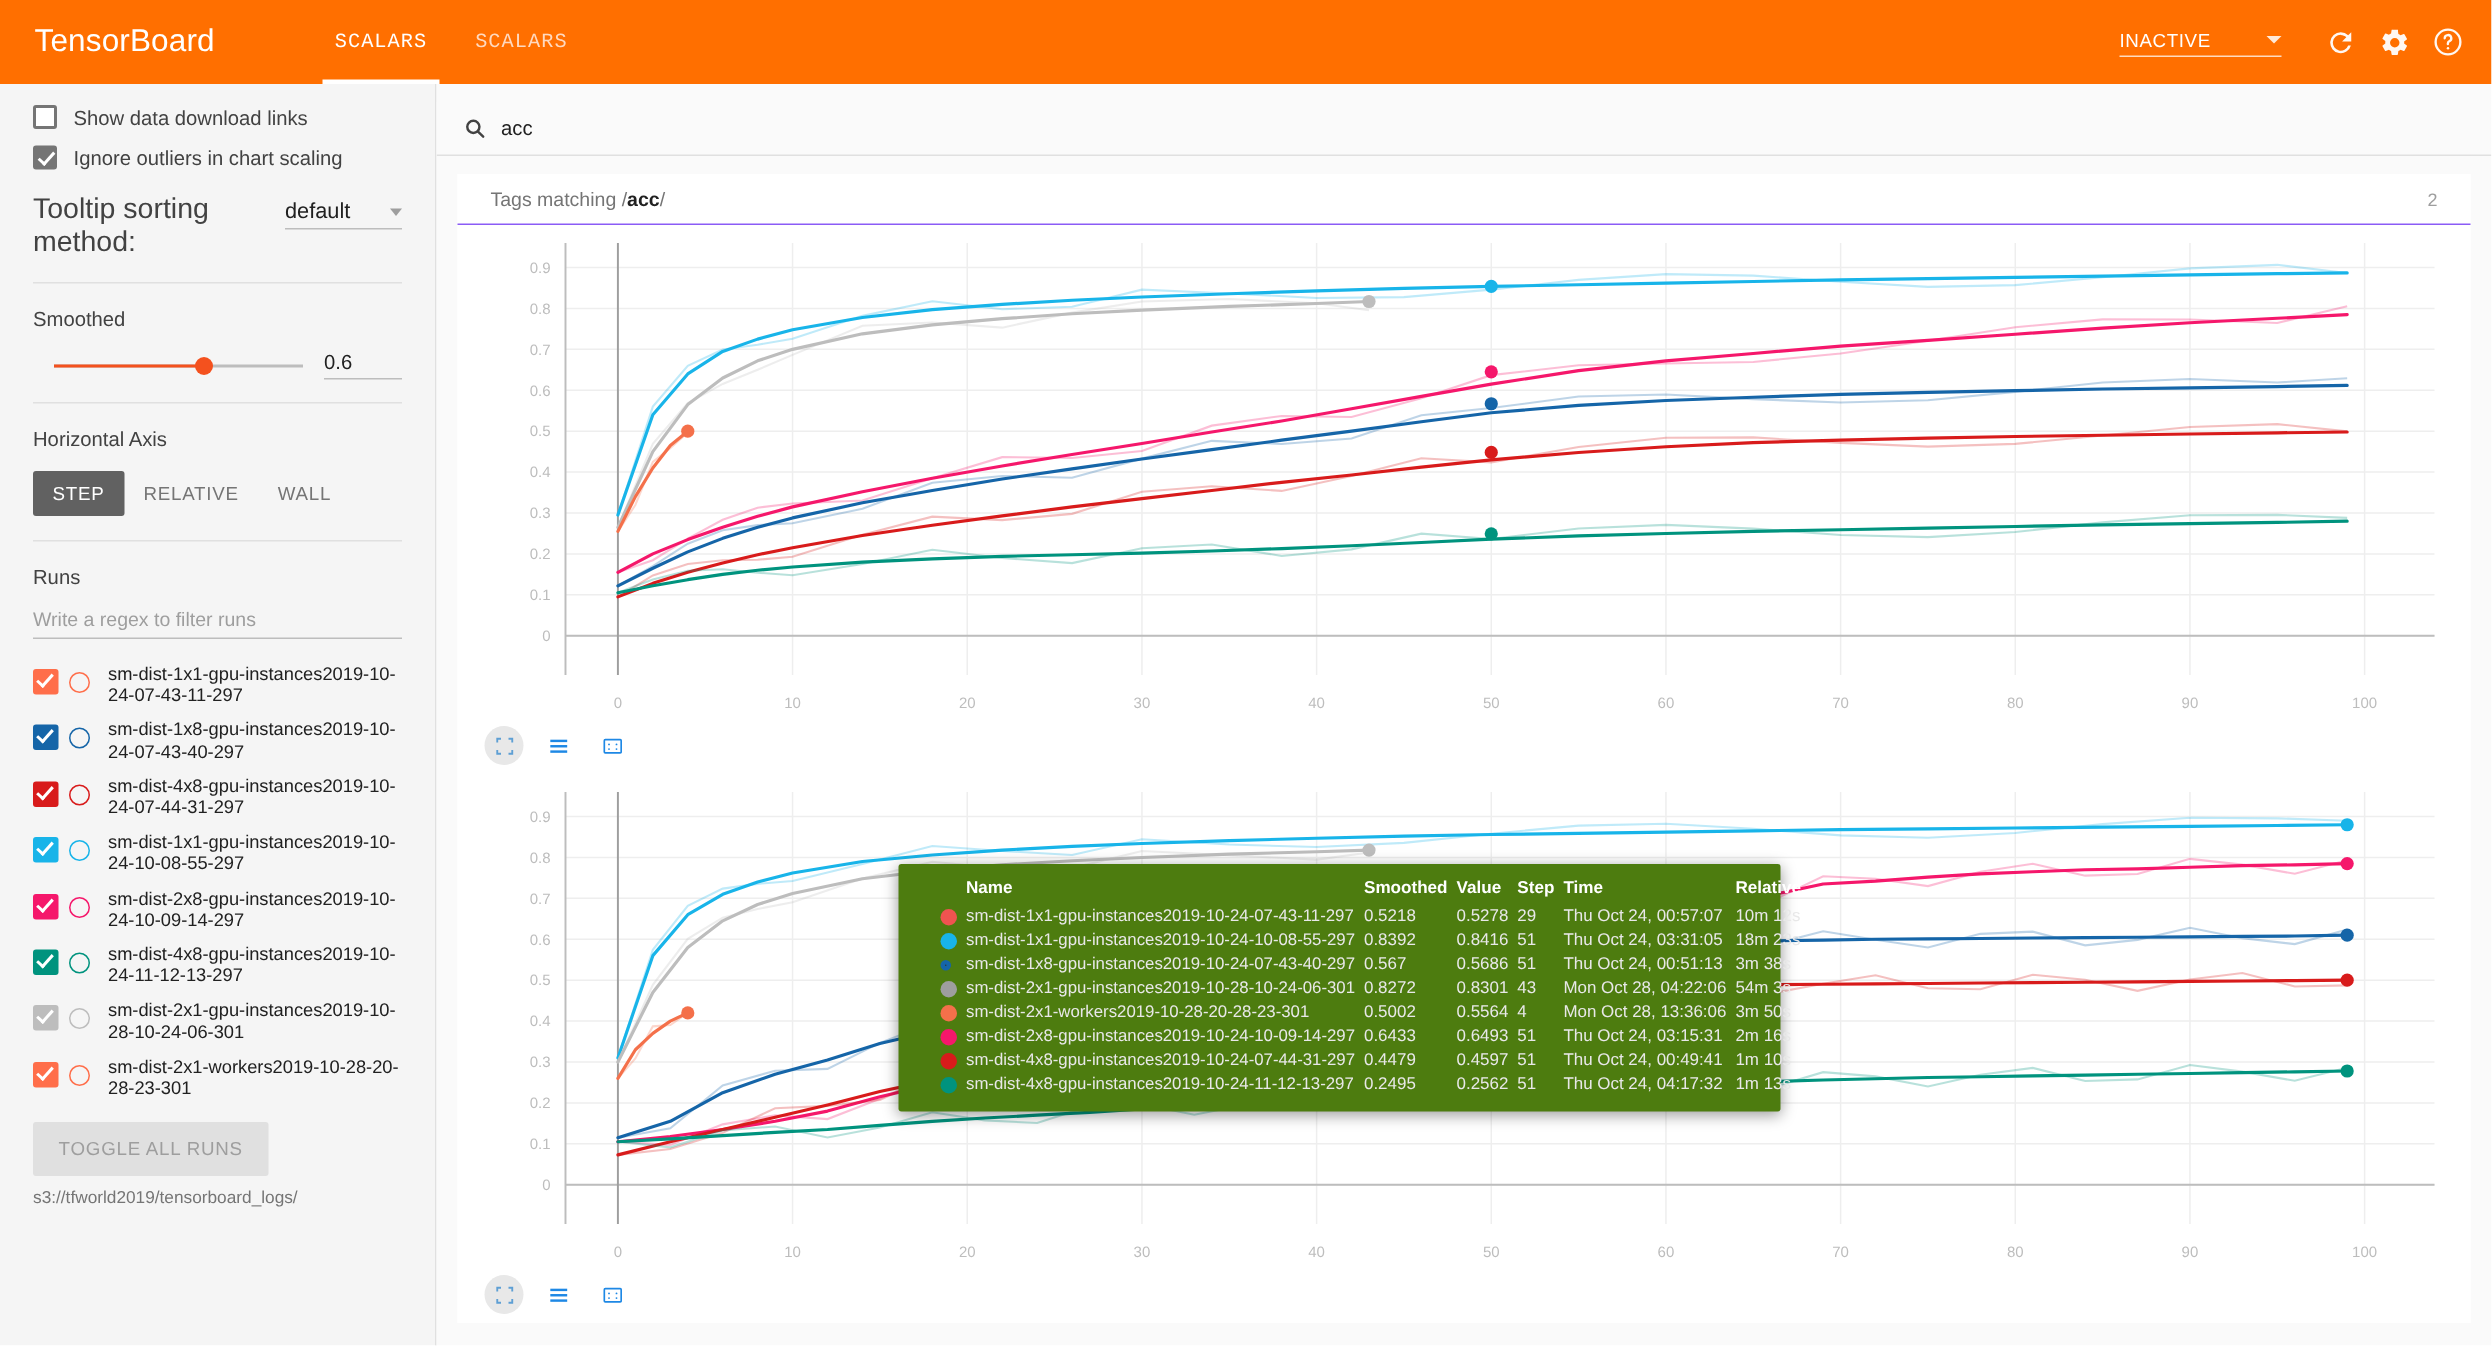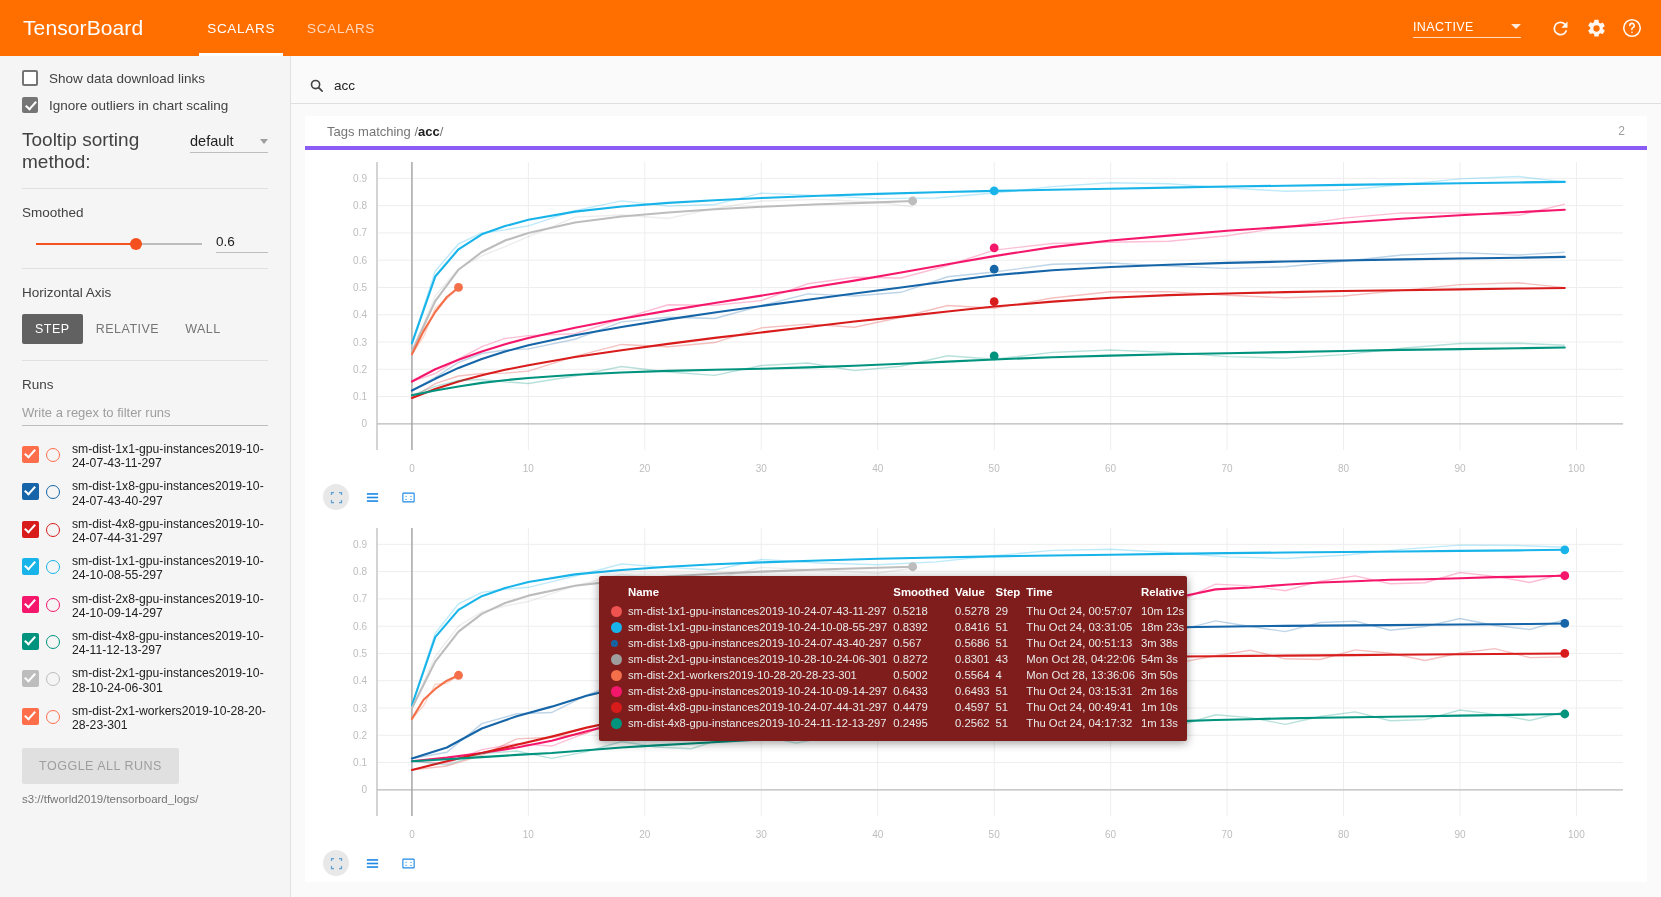--- a/index.html
+++ b/index.html
@@ -8,24 +8,24 @@
     width:1661px; height:897px;
     font-family:"Liberation Sans", sans-serif;
     background:#fff; color:#333;
     overflow:hidden; position:relative;
     -webkit-font-smoothing:antialiased;
   }
 
   
   .header {
     height:56px; background:#ff6f00; color:#fff;
-    display:flex; align-items:center; position:relative;
+    display:flex; align-items:center; position:relative;gap:16px;
   }
   .brand { font-size:21px; font-weight:400; margin-left:23px; letter-spacing:.1px; color:#fff; }
-  .navtabs { display:flex; margin-left:48px; height:56px; align-items:stretch; }
+  .navtabs { display:flex; margin-left:48px; height:56px; align-items:stretch;font-family:Liberation Mono, monospace; }
   .navtab {
     display:flex; align-items:center; padding:0 16px;
     font-size:13.5px; letter-spacing:.7px; color:#ffd9bf; cursor:pointer;
     position:relative;
   }
   .navtab.active { color:#fff; }
   .navtab.active:after {
     content:""; position:absolute; left:8px; right:8px; bottom:0; height:3px; background:#fff;
   }
   .header-right { margin-left:auto; display:flex; align-items:center; padding-right:14px; }
@@ -133,21 +133,21 @@
     padding:0 18px; border-bottom:1px solid #e0e0e0; margin-top:12px;
   }
   .search-ico { margin-right:8px; display:flex; }
   .search-input {
     border:0; background:transparent; outline:none; font-size:13.5px; color:#212121;
     width:480px; font-family:"Liberation Sans", sans-serif;
   }
   .cardwrap { background:#fff; margin:12px 14px 0 14px; position:relative; }
   .tagheader {
     height:34px; display:flex; align-items:center; padding:0 22px;
-    border-bottom:4px solid #8b5cf6; background:#fff;
+    border-bottom:1px solid #8b5cf6; background:#fff;
   }
   .tagheader .t1 { font-size:13px; color:#757575; }
   .tagheader .t1 b { color:#212121; font-weight:700; }
   .tagcount { margin-left:auto; font-size:12px; color:#9e9e9e; }
 
   .chartarea { position:relative; background:#fff; }
   .chart-title { font-size:12.5px; color:#212121; font-weight:700; padding:12px 0 0 18px; }
   .chart-svg-wrap { position:relative; }
   svg.chart { display:block; }
   .axis-txt { font-size:10px; fill:#bdbdbd; font-family:"Liberation Sans", sans-serif; }
@@ -155,21 +155,21 @@
   .axisline { stroke:#bdbdbd; stroke-width:1.3; }
   .crosshair { stroke:#9e9e9e; stroke-width:1.3; }
 
   .chart-tools { display:flex; align-items:center; padding:4px 0 6px 18px; gap:10px; }
   .ctool { width:26px; height:26px; display:flex; align-items:center; justify-content:center; cursor:pointer; border-radius:50%; }
   .ctool.round { background:#e8e8e8; }
 
   
   .tooltip {
     position:absolute; left:308px; top:520px; width:588px;
-    background:#7f1d1d; color:#fff; border-radius:2px; padding:8px 12px 10px 12px;
+    background:#4d7c0f; color:#fff; border-radius:2px; padding:8px 12px 10px 28px;
     box-shadow:0 2px 10px rgba(0,0,0,.4); z-index:50;
   }
   .tooltip table { border-collapse:collapse; width:100%; font-size:11.3px; }
   .tooltip th {
     text-align:left; font-weight:700; padding:2px 6px 5px 0; color:#fff;
     white-space:nowrap; font-size:11.4px;
   }
   .tooltip td { padding:2px 6px 2px 0; color:#e8e8e8; white-space:nowrap; }
   .tt-dot-cell { width:20px; }
   .tt-dot { width:11px; height:11px; border-radius:50%; display:block; }

